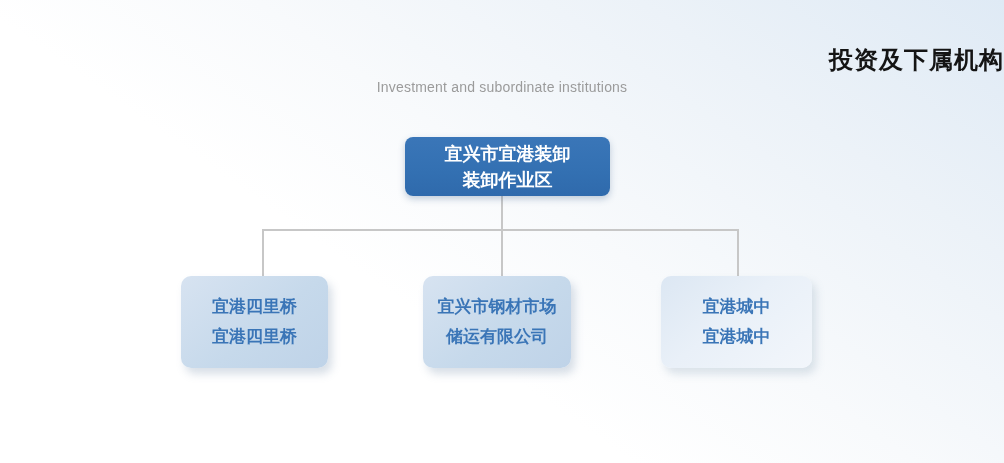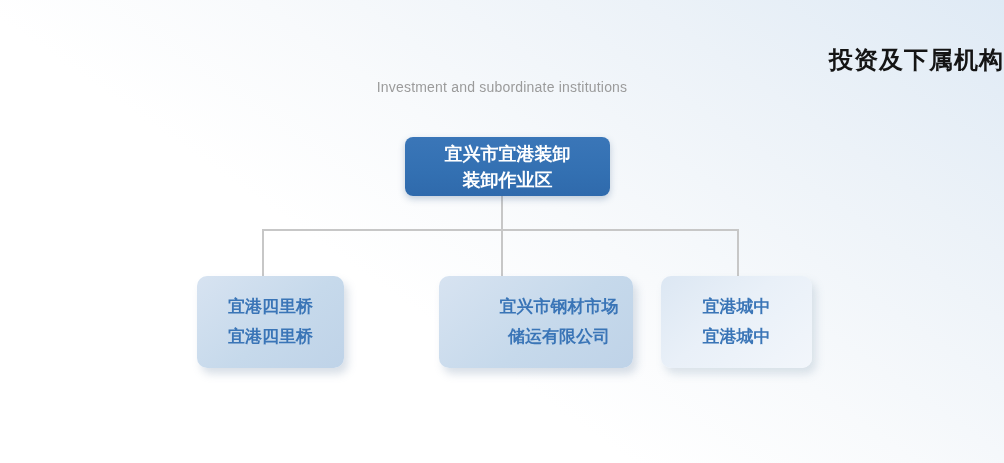--- a/index.html
+++ b/index.html
@@ -53,28 +53,27 @@
   .child-node{
     top:276px;height:92px;
     border-radius:10px;
     color:#3a75b7;
     font-size:17px;
     line-height:30px;
   }
   .child-blue{
     background:linear-gradient(140deg,#d7e3f1 0%,#c6d9eb 55%,#bfd3e8 100%);
     box-shadow:4px 6px 9px rgba(125,150,175,0.30);
-    margin-left:16px;
   }
   .child-light{
     background:linear-gradient(140deg,#dce7f3 0%,#e9f0f8 45%,#f2f6fb 100%);
     box-shadow:4px 6px 9px rgba(125,150,175,0.25);
   }
   .child-1{left:181px;width:147px;}
-  .child-2{left:423px;width:148px;padding-left:46px;}
+  .child-2{left:423px;width:148px;}
   .child-3{left:661px;width:151px;}
   .line{
     position:absolute;
     background:#c7c7c7;
   }
   .line-v{width:2px;}
   .line-h{height:2px;}
 </style>
 </head>
 <body>

